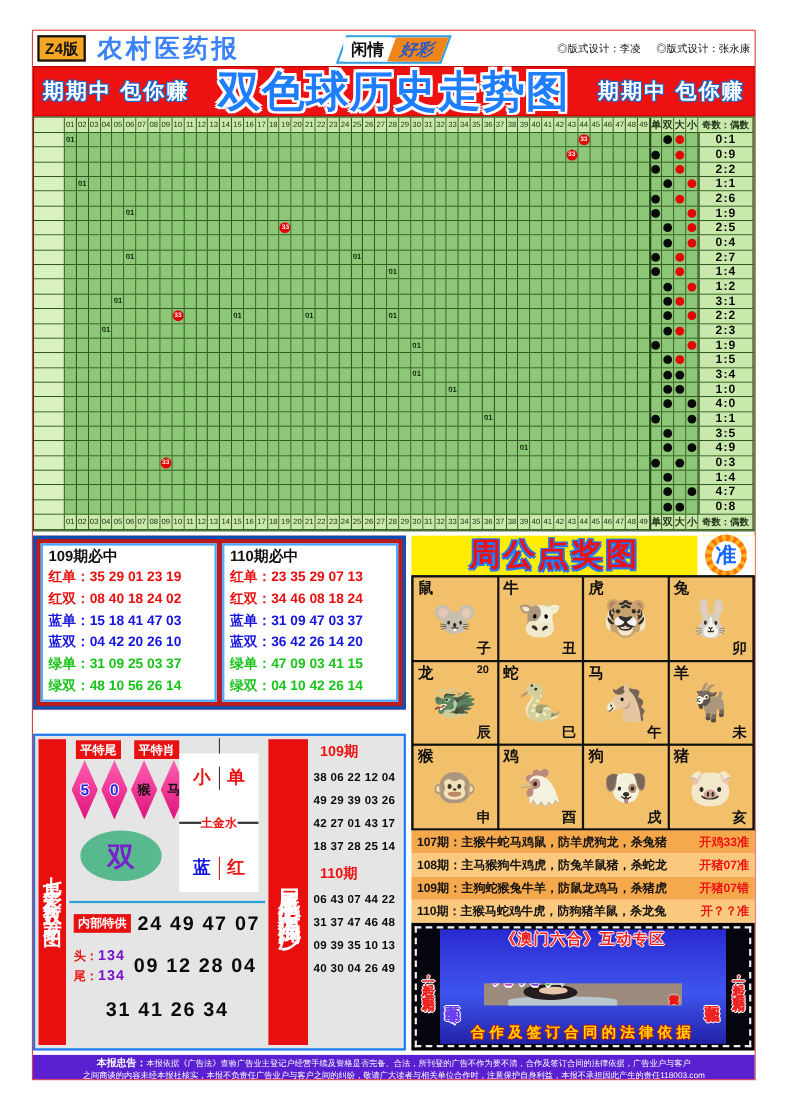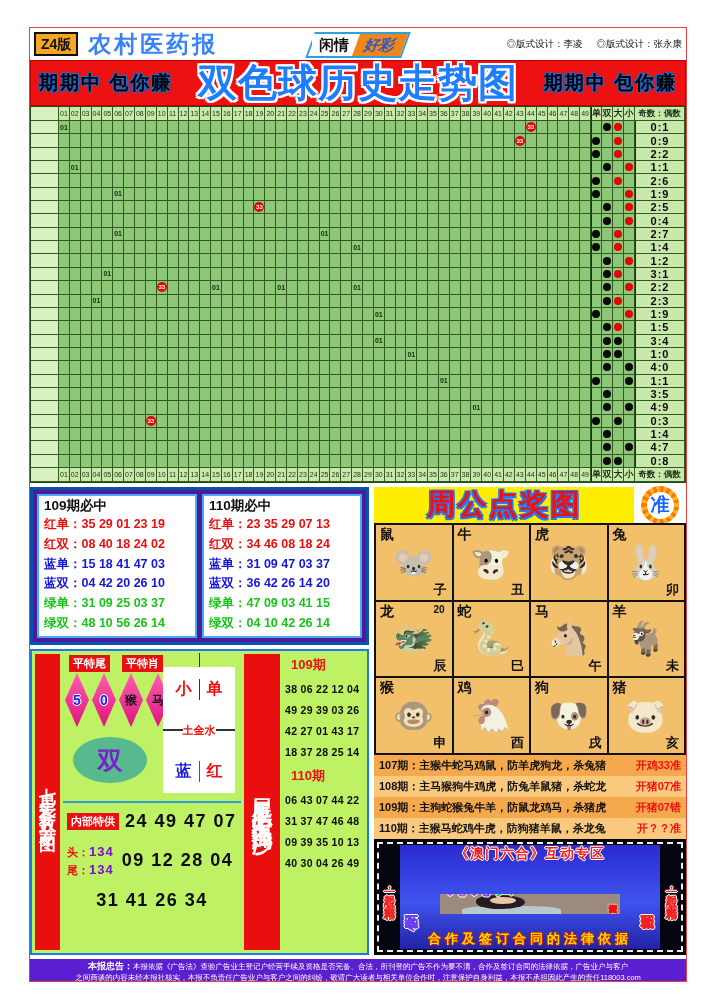--- a/index.html
+++ b/index.html
@@ -9,21 +9,21 @@
   .masthead{height:32px;display:flex;align-items:center;position:relative;padding:0 4px;}
   .z4{background:#f5a623;border:2px solid #111;font-weight:bold;font-size:14px;height:20px;line-height:20px;padding:0 5px;color:#111;}
   .paper-name{color:#3b82f6;font-family:"Liberation Serif",serif;font-weight:bold;font-size:23px;margin-left:10px;letter-spacing:3px;}
   .ribbon{position:absolute;left:50%;top:4px;transform:translateX(-50%) skewX(-20deg);border:2px solid #2e9fe0;display:flex;height:22px;background:#fff;}
   .rb-half{display:flex;align-items:center;padding:0 7px;font-weight:bold;font-size:15px;font-family:"Liberation Serif",serif;transform:skewX(20deg);}
   .rb-left{color:#111;background:#fff;}
   .rb-right{color:#2457d0;background:#f08519;transform:skewX(0);padding:0 9px;}
   .editors{margin-left:auto;font-size:9.5px;color:#111;display:flex;gap:14px;white-space:nowrap;}
   
   .banner{height:44px;background:#ee1111;display:flex;align-items:center;justify-content:space-between;padding:0 8px;border:1px solid #b00;}
-  .slogan{color:#000000;font-weight:bold;font-size:19px;letter-spacing:2px;
+  .slogan{color:#ffffff;font-weight:bold;font-size:19px;letter-spacing:2px;
     text-shadow:-1px -1px 0 #1b6ad0,1px -1px 0 #1b6ad0,-1px 1px 0 #1b6ad0,1px 1px 0 #1b6ad0;}
   .big-title{color:#1e7eff;font-weight:bold;font-size:39px;letter-spacing:1px;white-space:nowrap;
     text-shadow:-2px -2px 0 #fff,2px -2px 0 #fff,-2px 2px 0 #fff,2px 2px 0 #fff,0 -2px 0 #fff,0 2px 0 #fff,-2px 0 0 #fff,2px 0 0 #fff;}
   
   .chart{height:377px;border:1px solid #234d18;box-sizing:border-box;display:grid;
     grid-template-columns:28px repeat(49,1fr) repeat(4,11px) 50px;
     grid-template-rows:14px repeat(26,1fr) 14px;background:#8cc878;}
   .c{border-right:1px solid #32591f;border-bottom:1px solid #32591f;display:flex;align-items:center;justify-content:center;position:relative;overflow:visible;}
   .c.hd{background:#c9e8ab;font-size:7px;color:#1c2e12;}
   .c.gut{background:#d9f0bf;}
@@ -36,27 +36,27 @@
   .dot{width:8px;height:8px;border-radius:50%;}
   .dot.bk{background:#090909;}
   .dot.rd{background:#e30505;}
   .m01{font-size:7px;font-weight:bold;color:#13290c;}
   .m33{width:10px;height:10px;border-radius:50%;background:#e30505;color:#fff;font-size:6px;font-weight:bold;display:flex;align-items:center;justify-content:center;z-index:2;}
   
   .midrow{display:flex;height:468px;margin-top:4px;gap:5px;}
   .leftcol{width:339px;display:flex;flex-direction:column;}
   .rightcol{flex:1;display:flex;flex-direction:column;}
   
-  .bluepanel{height:158px;background:#4c1d95;border:3px solid #0c50b4;box-sizing:border-box;display:flex;gap:5px;padding:4px;}
+  .bluepanel{height:158px;background:#b91c1c;border:3px solid #0c50b4;box-sizing:border-box;display:flex;gap:5px;padding:4px;}
   .predbox{flex:1;background:#fff;border:2px solid #49a8ff;padding:1px 5px;overflow:hidden;}
   .pb-title{font-weight:bold;font-size:13.5px;color:#111;}
   .pline{font-weight:bold;font-size:12.5px;line-height:1.58;white-space:nowrap;}
   .cred{color:#e80f0f;} .cblue{color:#1515dd;} .cgreen{color:#17c417;}
   
-  .qxc{flex:1;margin-top:4px;border:2px solid #1b7af2;background:#bef264;display:flex;box-sizing:border-box;}
+  .qxc{flex:1;margin-top:22px;border:2px solid #1b7af2;background:#e5e5e5;display:flex;box-sizing:border-box;}
   .vbanner{background:#ea0f0f;color:#fff;font-weight:bold;writing-mode:vertical-lr;text-orientation:upright;
     display:flex;align-items:center;justify-content:center;margin:3px;}
   .vb-qxc{width:25px;font-size:17px;letter-spacing:7px;}
   .vb-dlts{width:36px;font-size:21px;letter-spacing:5px;}
   .qxc-main{flex:1;position:relative;}
   .ptlabels{position:absolute;top:4px;left:6px;display:flex;gap:12px;}
   .rlabel{background:#e81010;color:#fff;font-weight:bold;font-size:11px;padding:1px 4px;}
   .diamonds{position:absolute;top:22px;left:2px;display:flex;gap:3px;}
   .diamond{width:24px;height:54px;background:linear-gradient(180deg,#ff5fb0,#e0127e);
     clip-path:polygon(50% 0,100% 50%,50% 100%,0 50%);display:flex;align-items:center;justify-content:center;font-weight:bold;}

